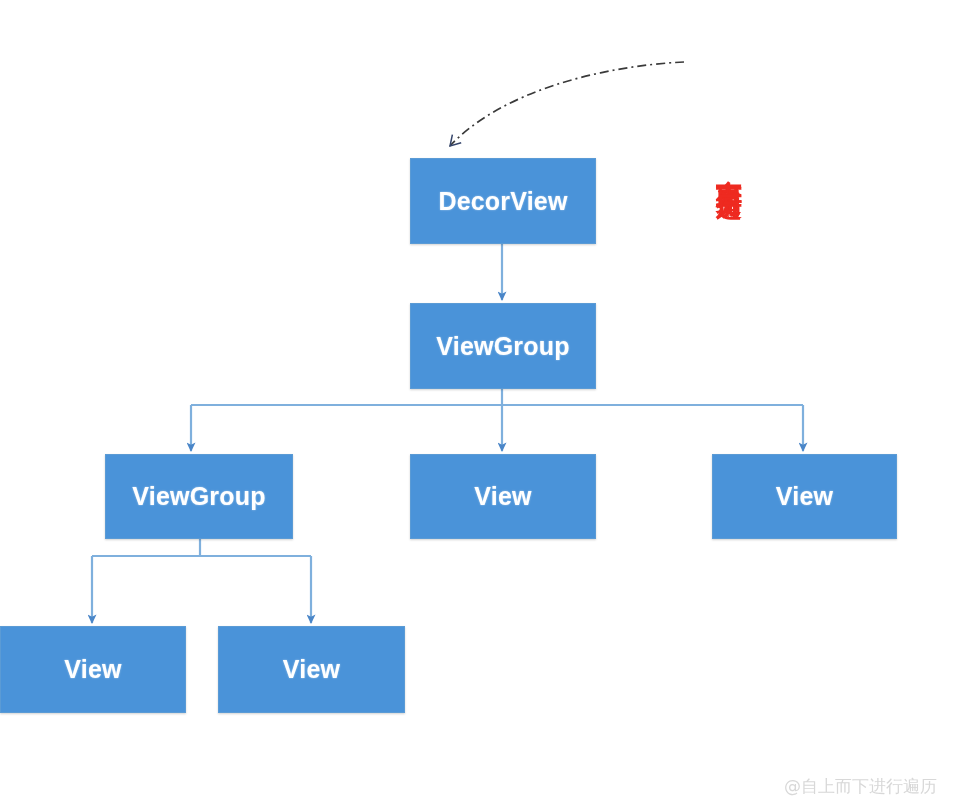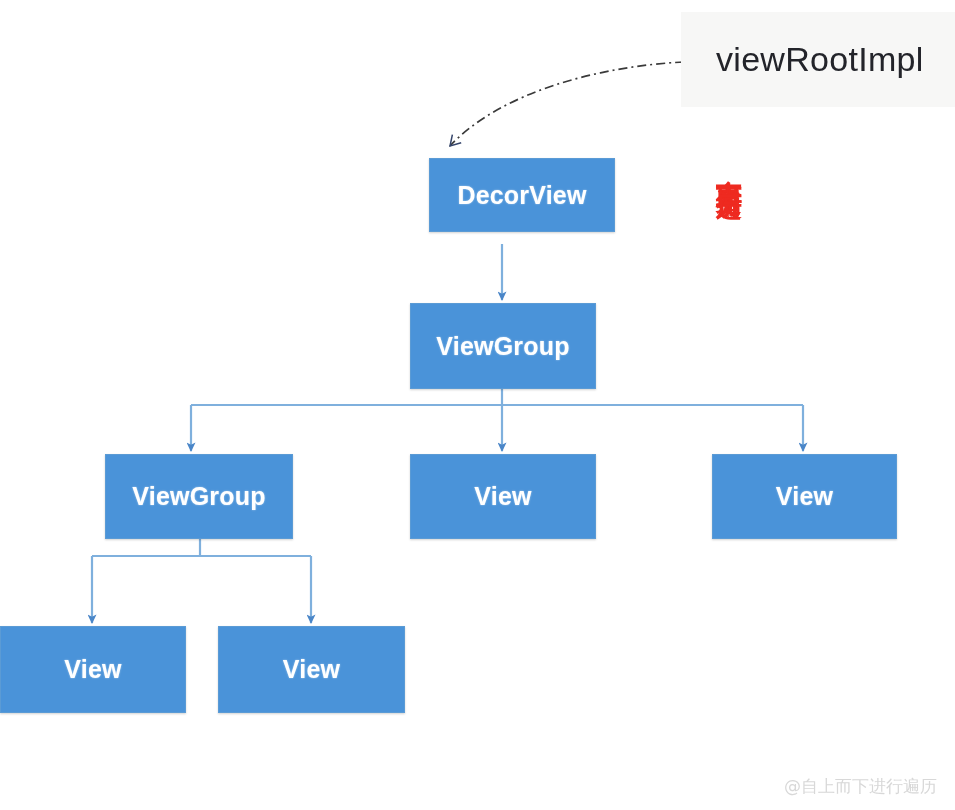--- a/index.html
+++ b/index.html
@@ -98,27 +98,24 @@
     <line x1="803" y1="405" x2="803" y2="451" stroke="#7fb0dd" stroke-width="2.2" marker-end="url(#arrow)"></line>
 
     <line x1="200" y1="539" x2="200" y2="556" stroke="#7fb0dd" stroke-width="2.2"></line>
     <line x1="92" y1="556" x2="311" y2="556" stroke="#7fb0dd" stroke-width="2.0"></line>
     <line x1="92" y1="556" x2="92" y2="623" stroke="#7fb0dd" stroke-width="2.2" marker-end="url(#arrow)"></line>
     <line x1="311" y1="556" x2="311" y2="623" stroke="#7fb0dd" stroke-width="2.2" marker-end="url(#arrow)"></line>
 
     <path d="M684,62 C600,66 500,92 450,146" fill="none" stroke="#3a3a3a" stroke-width="1.7" stroke-dasharray="9 4 2 4" marker-end="url(#arrow-open)"></path>
   </svg>
 
-  <div id="label-box" style="left:681px; top:12px; width:274px; height:95px;">
-    <span class="label-text">viewRootImpl</span>
-  </div>
 
   <div id="note-vertical" style="left:716px; top:160px;">自上而下进行遍历</div>
 
-  <div class="node" style="left:429px; top:158px; width:186px; height:74px;text-align:center;">DecorView</div>
+  <div class="node" style="left:410px; top:158px; width:186px; height:86px;text-align:center;">DecorView</div>
 
   <div class="node" style="left:410px; top:303px; width:186px; height:86px;">ViewGroup</div>
 
   <div class="node" style="left:105px; top:454px; width:188px; height:85px;">ViewGroup</div>
 
   <div class="node" style="left:410px; top:454px; width:186px; height:85px;">View</div>
 
   <div class="node" style="left:712px; top:454px; width:185px; height:85px;">View</div>
 
   <div class="node" style="left:0px; top:626px; width:186px; height:87px;">View</div>

